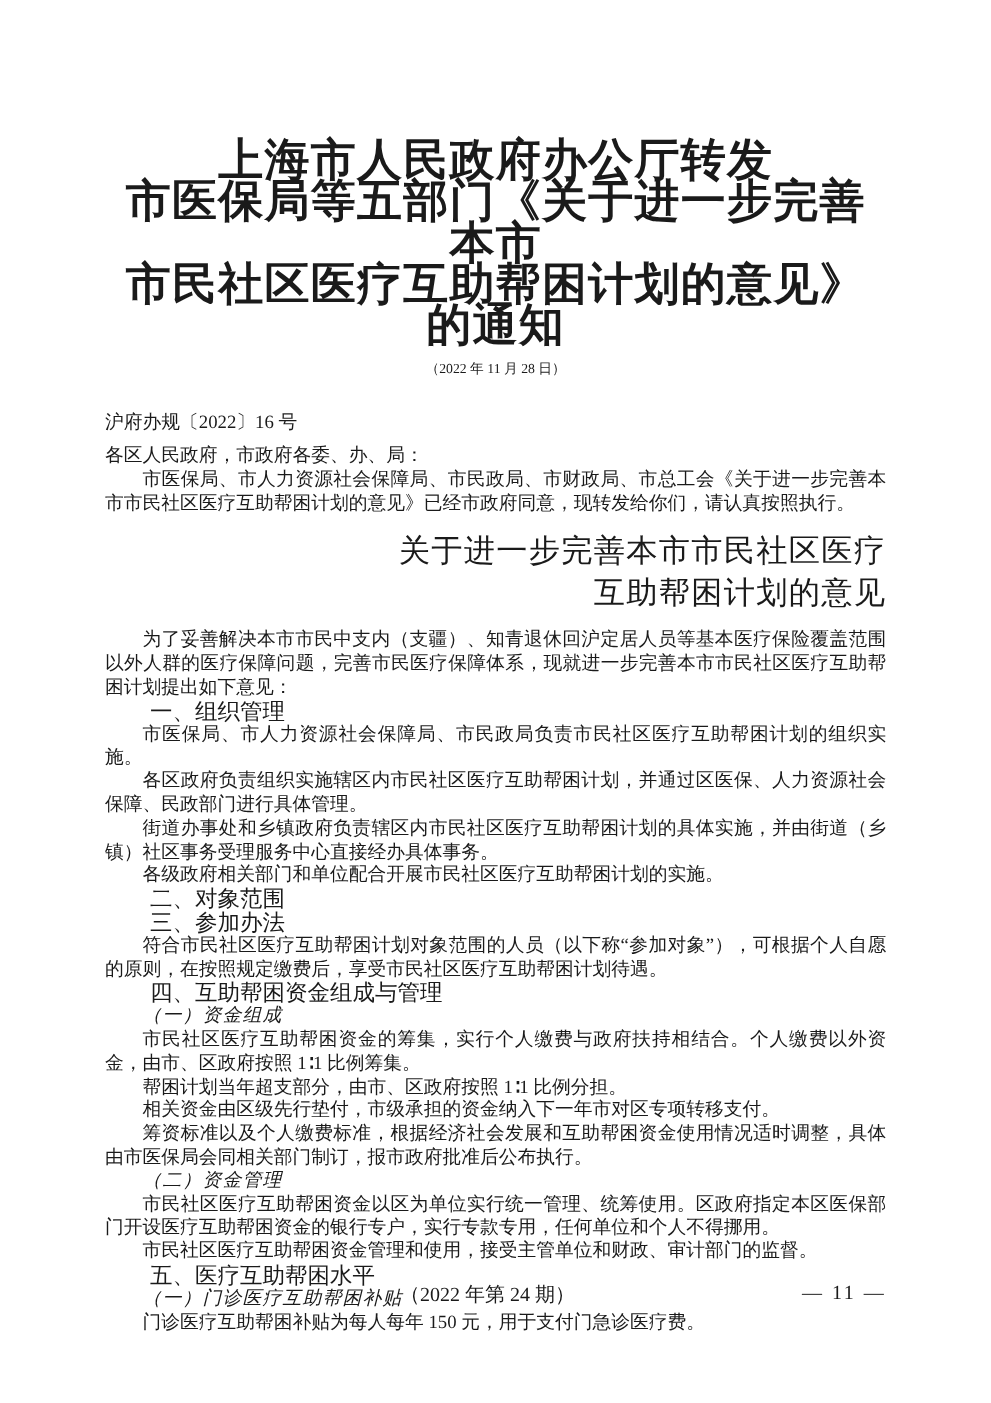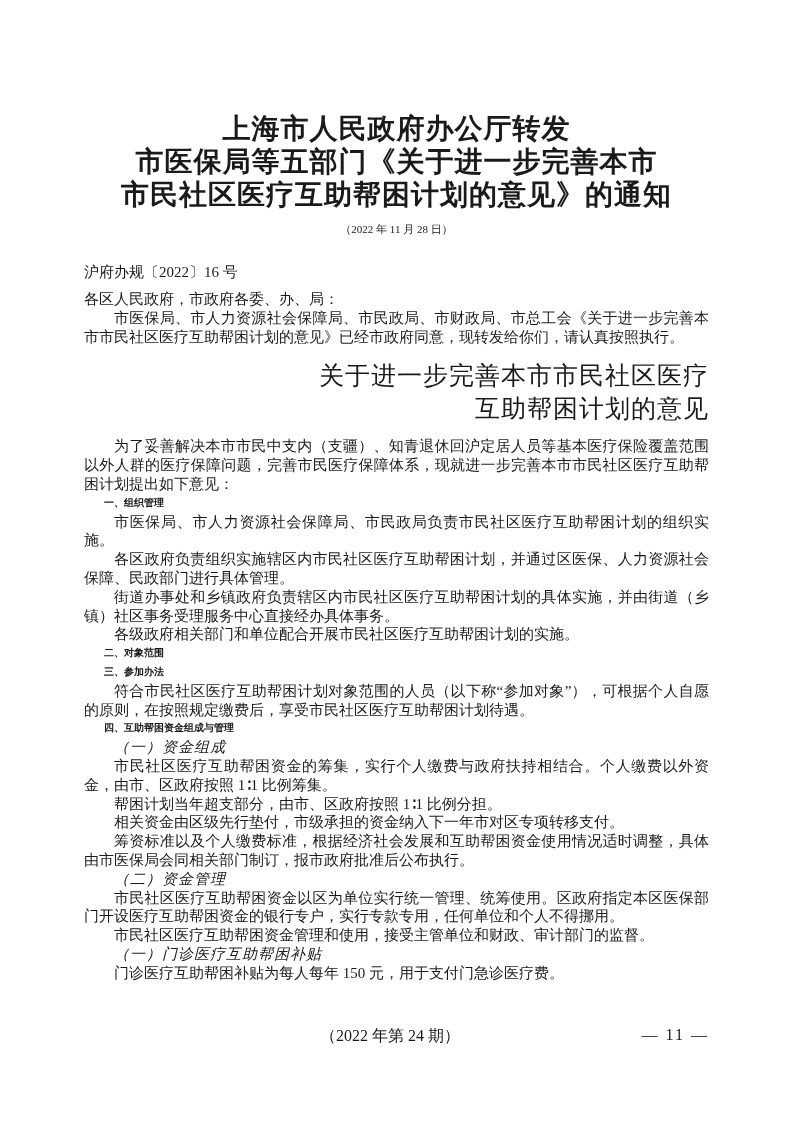--- a/index.html
+++ b/index.html
@@ -7,21 +7,21 @@
   body { font-family:"Liberation Serif", serif; color:#1a1a1a; }
   .page {
     position:relative;
     width:793px; height:1122px;
     margin:0 auto;
     background:#ffffff;
     padding:112px 84px 0 84px;
   }
   .doc-title {
     text-align:center;
-    font-size:28px;
+    font-size:36px;
     font-weight:bold;
     line-height:33px;
     letter-spacing:1px;
   }
   .date-line {
     text-align:center;
     font-size:11px;
     line-height:22px;
     margin-top:7px;
   }
@@ -41,23 +41,23 @@
   .sub-title {
     text-align:right;
     font-size:25px;
     font-weight:normal;
     line-height:33px;
     letter-spacing:1px;
     margin:13px 0 12px 0;
     font-family:"Liberation Serif", serif;
   }
   .sec-heading {
-    font-weight:bold;
+    font-weight:normal;
     font-family:"Liberation Sans", sans-serif;
-    font-size:10px;
+    font-size:18px;
   }
   .kai {
     font-style:italic;
     letter-spacing:1px;
   }
   .footer {
     position:absolute;
     top:1026px; left:71px; right:84px;
     height:20px;
     font-size:16px;
@@ -110,20 +110,21 @@
     <p class="para">符合市民社区医疗互助帮困计划对象范围的人员（以下称“参加对象”），可根据个人自愿的原则，在按照规定缴费后，享受市民社区医疗互助帮困计划待遇。</p>
     <p class="para sec-heading">四、互助帮困资金组成与管理</p>
     <p class="para kai">（一）资金组成</p>
     <p class="para">市民社区医疗互助帮困资金的筹集，实行个人缴费与政府扶持相结合。个人缴费以外资金，由市、区政府按照 1∶1 比例筹集。</p>
     <p class="para">帮困计划当年超支部分，由市、区政府按照 1∶1 比例分担。</p>
     <p class="para">相关资金由区级先行垫付，市级承担的资金纳入下一年市对区专项转移支付。</p>
     <p class="para">筹资标准以及个人缴费标准，根据经济社会发展和互助帮困资金使用情况适时调整，具体由市医保局会同相关部门制订，报市政府批准后公布执行。</p>
     <p class="para kai">（二）资金管理</p>
     <p class="para">市民社区医疗互助帮困资金以区为单位实行统一管理、统筹使用。区政府指定本区医保部门开设医疗互助帮困资金的银行专户，实行专款专用，任何单位和个人不得挪用。</p>
     <p class="para">市民社区医疗互助帮困资金管理和使用，接受主管单位和财政、审计部门的监督。</p>
+    <p class="para sec-heading">五、医疗互助帮困水平</p>
     <p class="para kai">（一）门诊医疗互助帮困补贴</p>
     <p class="para">门诊医疗互助帮困补贴为每人每年 150 元，用于支付门急诊医疗费。</p>
   </div>
 
   <div class="footer">
     <div class="footer-issue">（2022 年第 24 期）</div>
     <div class="footer-page">— 11 —</div>
   </div>
 
 </div>

